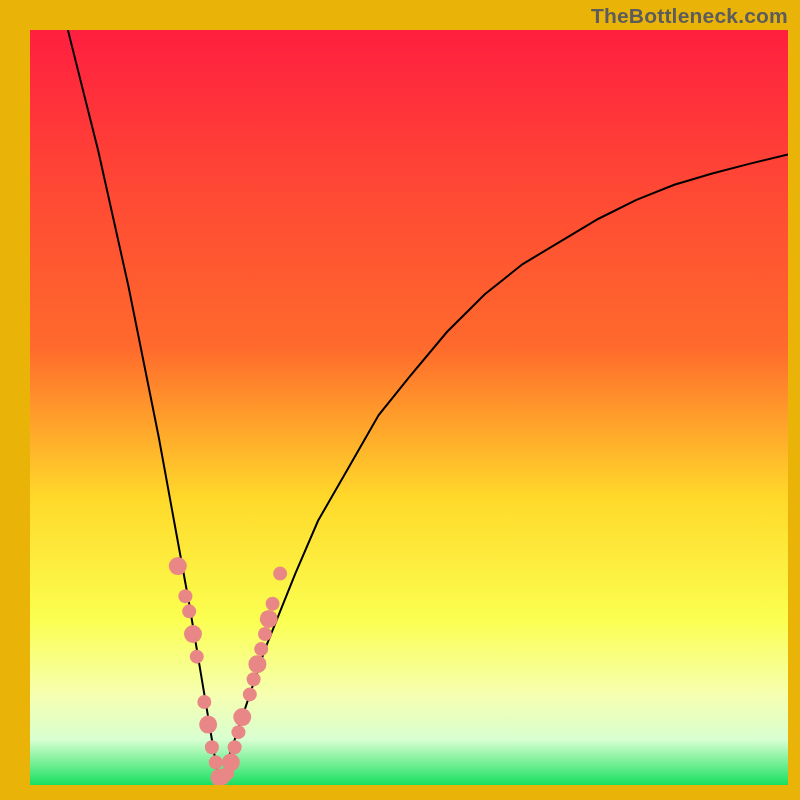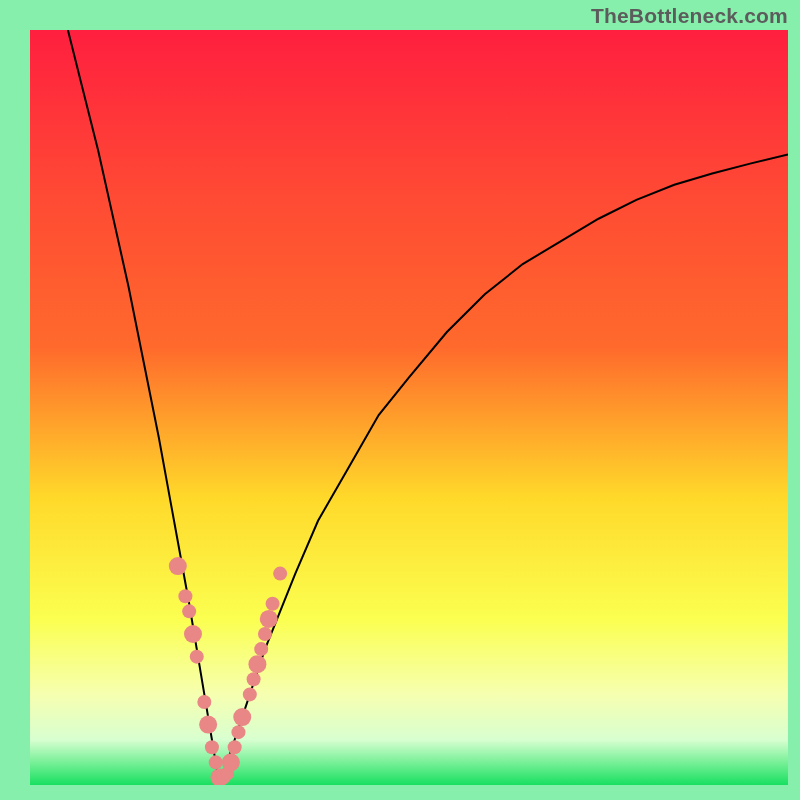--- a/index.html
+++ b/index.html
@@ -7,21 +7,21 @@
     padding: 0;
     width: 800px;
     height: 800px;
     overflow: hidden;
     background: #000;
     font-family: Arial, Helvetica, sans-serif;
   }
   .outer-frame {
     width: 800px;
     height: 800px;
-    background: #86efac;
+    background: #eab308;
     position: relative;
   }
   .plot-area {
     position: absolute;
     left: 30px;
     top: 30px;
     width: 758px;
     height: 755px;
   }
   .plot-svg {

